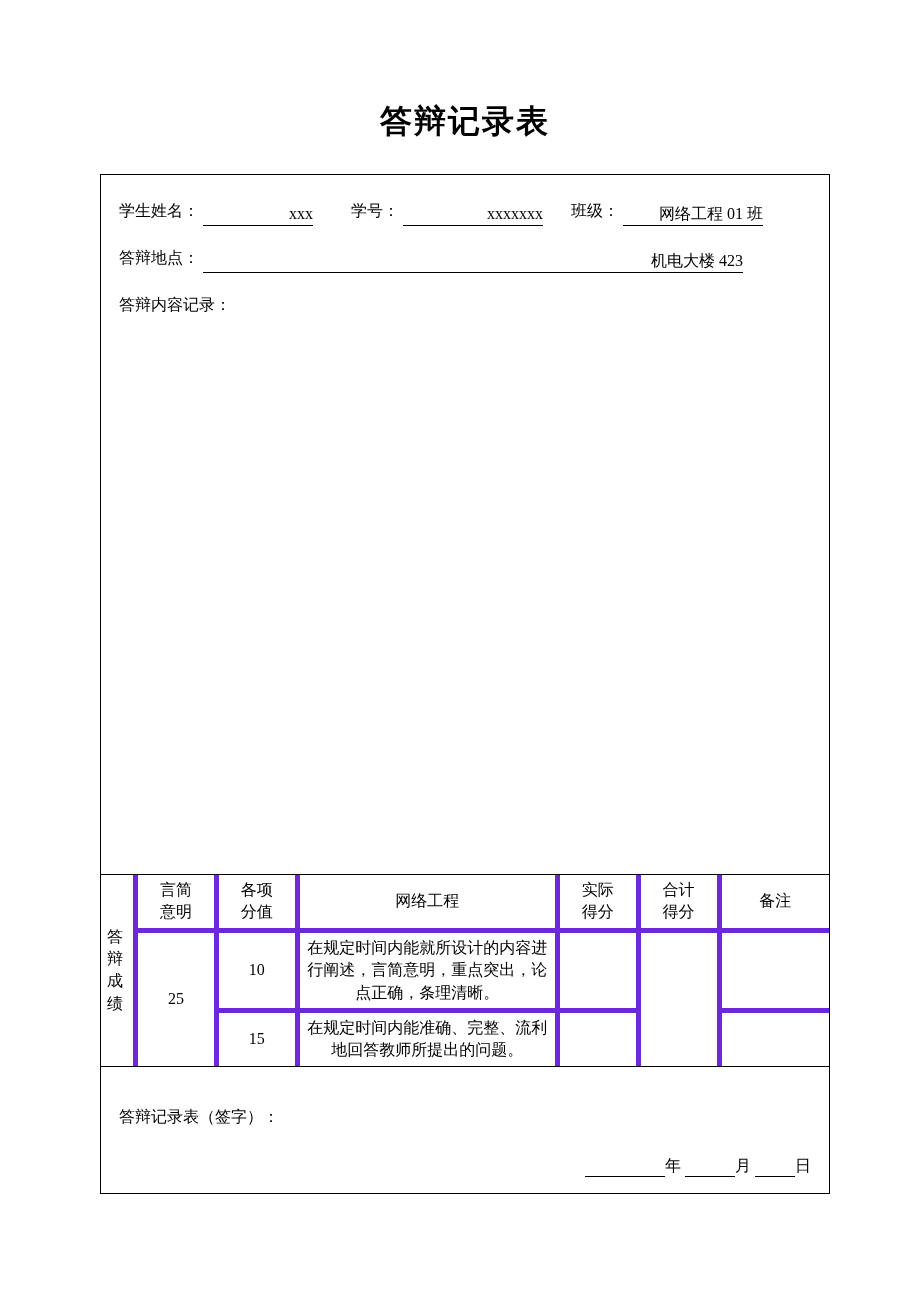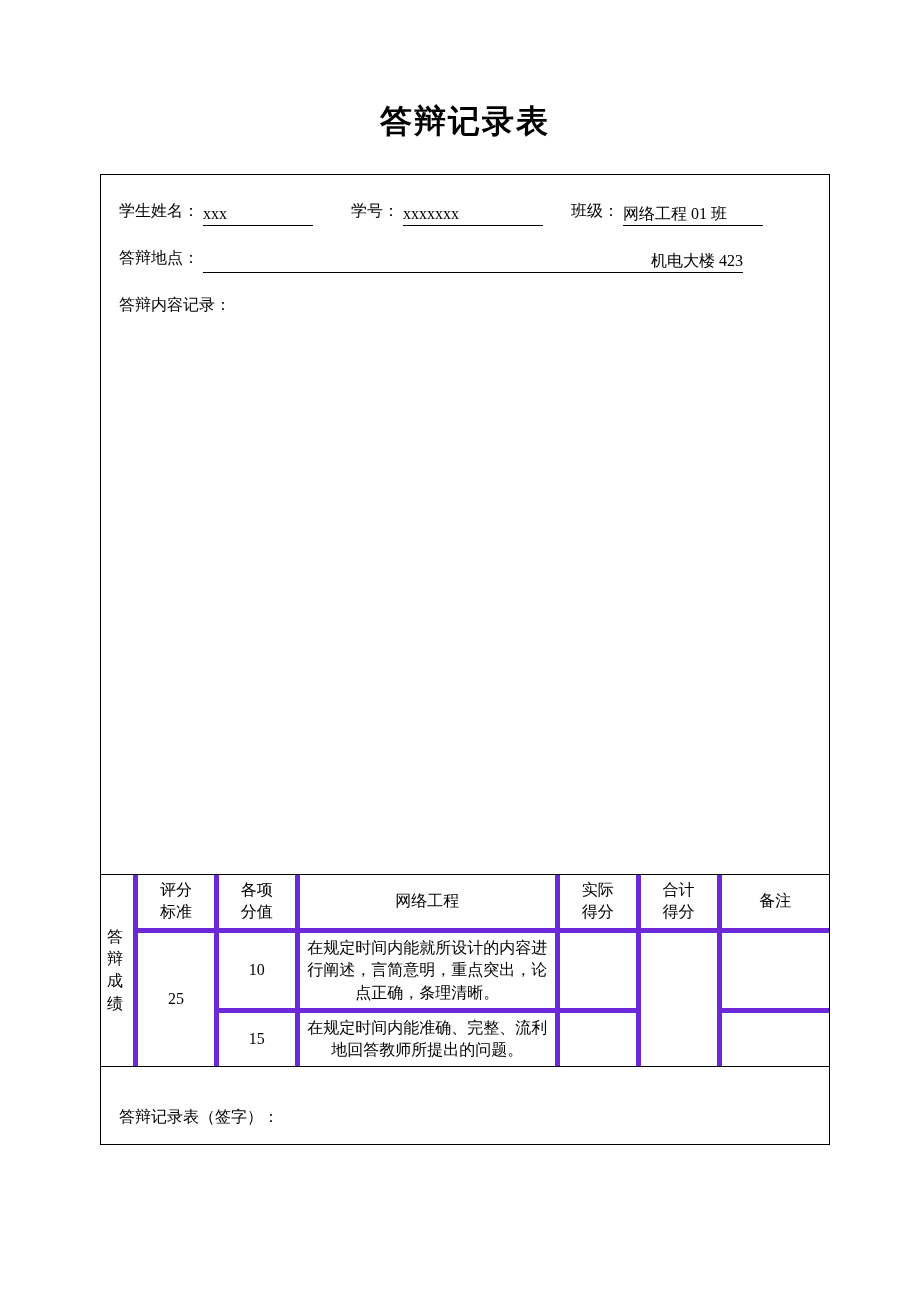--- a/index.html
+++ b/index.html
@@ -32,21 +32,21 @@
     height: 700px;
   }
   .row {
     margin-bottom: 18px;
     line-height: 1.8;
   }
   .lbl { white-space: nowrap; }
   .uline {
     display: inline-block;
     border-bottom: 1px solid #000;
-    text-align: left;
+    text-align: right;
     vertical-align: bottom;
     line-height: 1.4;
     height: 1.4em;
   }
   .w-name { width: 110px; }
   .w-id { width: 140px; }
   .w-class { width: 140px; }
   .w-loc { width: 540px; text-align: right; padding-left: 40px;}
   .gap { display:inline-block; width: 30px; }
   .gap-sm { display:inline-block; width: 20px; }
@@ -118,21 +118,21 @@
       <div class="row">
         <span class="lbl">答辩内容记录：</span>
       </div>
     </div>
 
     <table class="score">
       <tbody>
           <tr>
         <td rowspan="3" class="noleft notop nobottom vtext">答辩成绩</td>
         <td class="notop">
-              <div style="width:32px;margin:auto">评分标准</div>
+              <div style="width:32px;margin:auto">言简意明</div>
             </td>
         <td class="notop">
               <div style="width:32px;margin:auto">各项分值</div>
             </td>
         <td class="notop" style="width:260px">网络工程</td>
         <td class="notop">
               <div style="width:32px;margin:auto">实际得分</div>
             </td>
         <td class="notop">
               <div style="width:32px;margin:auto">合计得分</div>
@@ -151,16 +151,21 @@
         <td class="nobottom">15</td>
         <td class="crit nobottom">在规定时间内能准确、完整、流利地回答教师所提出的问题。</td>
         <td class="nobottom"></td>
         <td class="noright nobottom"></td>
       </tr>
     </tbody>
       </table>
 
     <div class="sig-section">
       <div>答辩记录表（签字）：</div>
+      <div class="date-line">
+        <span class="dl dl-y"></span><span>年</span>
+        <span class="dl dl-m"></span><span>月</span>
+        <span class="dl dl-d"></span><span>日</span>
+      </div>
     </div>
 
   </div>
 </div>
 
 </body></html>

